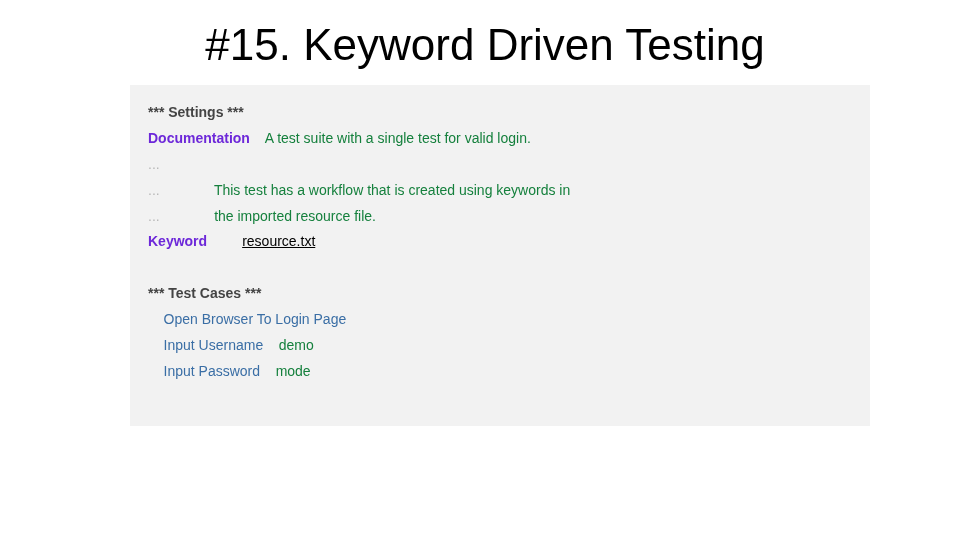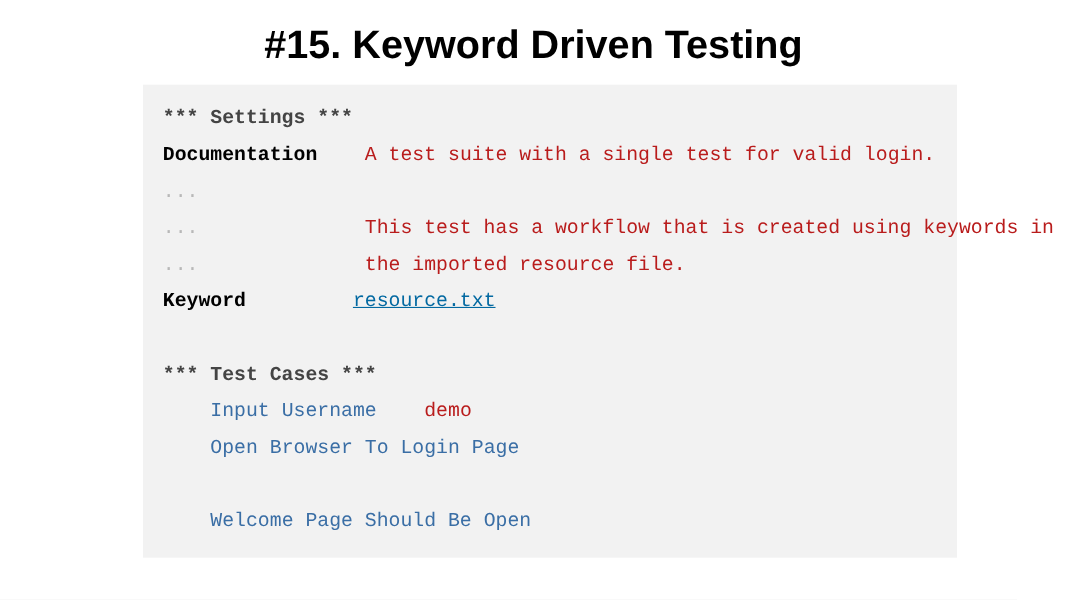--- a/index.html
+++ b/index.html
@@ -7,57 +7,57 @@
       padding: 0;
       box-sizing: border-box;
     }
     body {
       width: 970px;
       height: 545px;
       background: #ffffff;
       font-family: Arial, Helvetica, sans-serif;
     }
     .slide-title {
-      font-size: 36px;
-      font-weight: bold;
+      font-size: 44px;
+      font-weight: normal;
       color: #000000;
       text-align: center;
       padding: 20px 0 15px 0;
     }
     .code-block {
       background: #f2f2f2;
       margin: 0 100px 0 130px;
       padding: 15px 18px;
-      font-family: Liberation Mono, monospace;
-      font-size: 18px;
+      font-family: Liberation Sans, sans-serif;
+      font-size: 14px;
       line-height: 1.85;
       color: #333;
     }
     .code-line {
       white-space: pre;
     }
     .section-header {
       font-weight: bold;
       color: #444;
     }
     .green-bold {
-      color: #000000;
+      color: #6d28d9;
       font-weight: bold;
     }
     .orange {
-      color: #b91c1c;
+      color: #15803d;
     }
     .grey {
       color: #b8b8b8;
     }
     .blue {
       color: #3a6ea5;
     }
     .blue-link {
-      color: #0369a1;
+      color: #000000;
       text-decoration: underline;
     }
     .testname {
       color: #333;
       text-decoration: underline;
     }
     .bracket {
       color: #888;
     }
     .blank-line {
@@ -71,17 +71,17 @@
 
 <div class="code-block">
   <div class="code-line"><span class="section-header">*** Settings ***</span></div>
   <div class="code-line"><span class="green-bold">Documentation</span><span>    </span><span class="orange">A test suite with a single test for valid login.</span></div>
   <div class="code-line"><span class="grey">...</span></div>
   <div class="code-line"><span class="grey">...</span><span>              </span><span class="orange">This test has a workflow that is created using keywords in</span></div>
   <div class="code-line"><span class="grey">...</span><span>              </span><span class="orange">the imported resource file.</span></div>
   <div class="code-line"><span class="green-bold">Keyword</span><span>         </span><span class="blue-link">resource.txt</span></div>
   <div class="blank-line"></div>
   <div class="code-line"><span class="section-header">*** Test Cases ***</span></div>
+  <div class="code-line"><span>    </span><span class="blue">Open Browser To Login Page</span></div>
   <div class="code-line"><span>    </span><span class="blue">Input Username</span><span>    </span><span class="orange">demo</span></div>
-  <div class="code-line"><span>    </span><span class="blue">Open Browser To Login Page</span></div>
+  <div class="code-line"><span>    </span><span class="blue">Input Password</span><span>    </span><span class="orange">mode</span></div>
   <div class="code-line"><span>    </span></div>
-  <div class="code-line"><span>    </span><span class="blue">Welcome Page Should Be Open</span></div>
 </div>
 
 </body></html>

